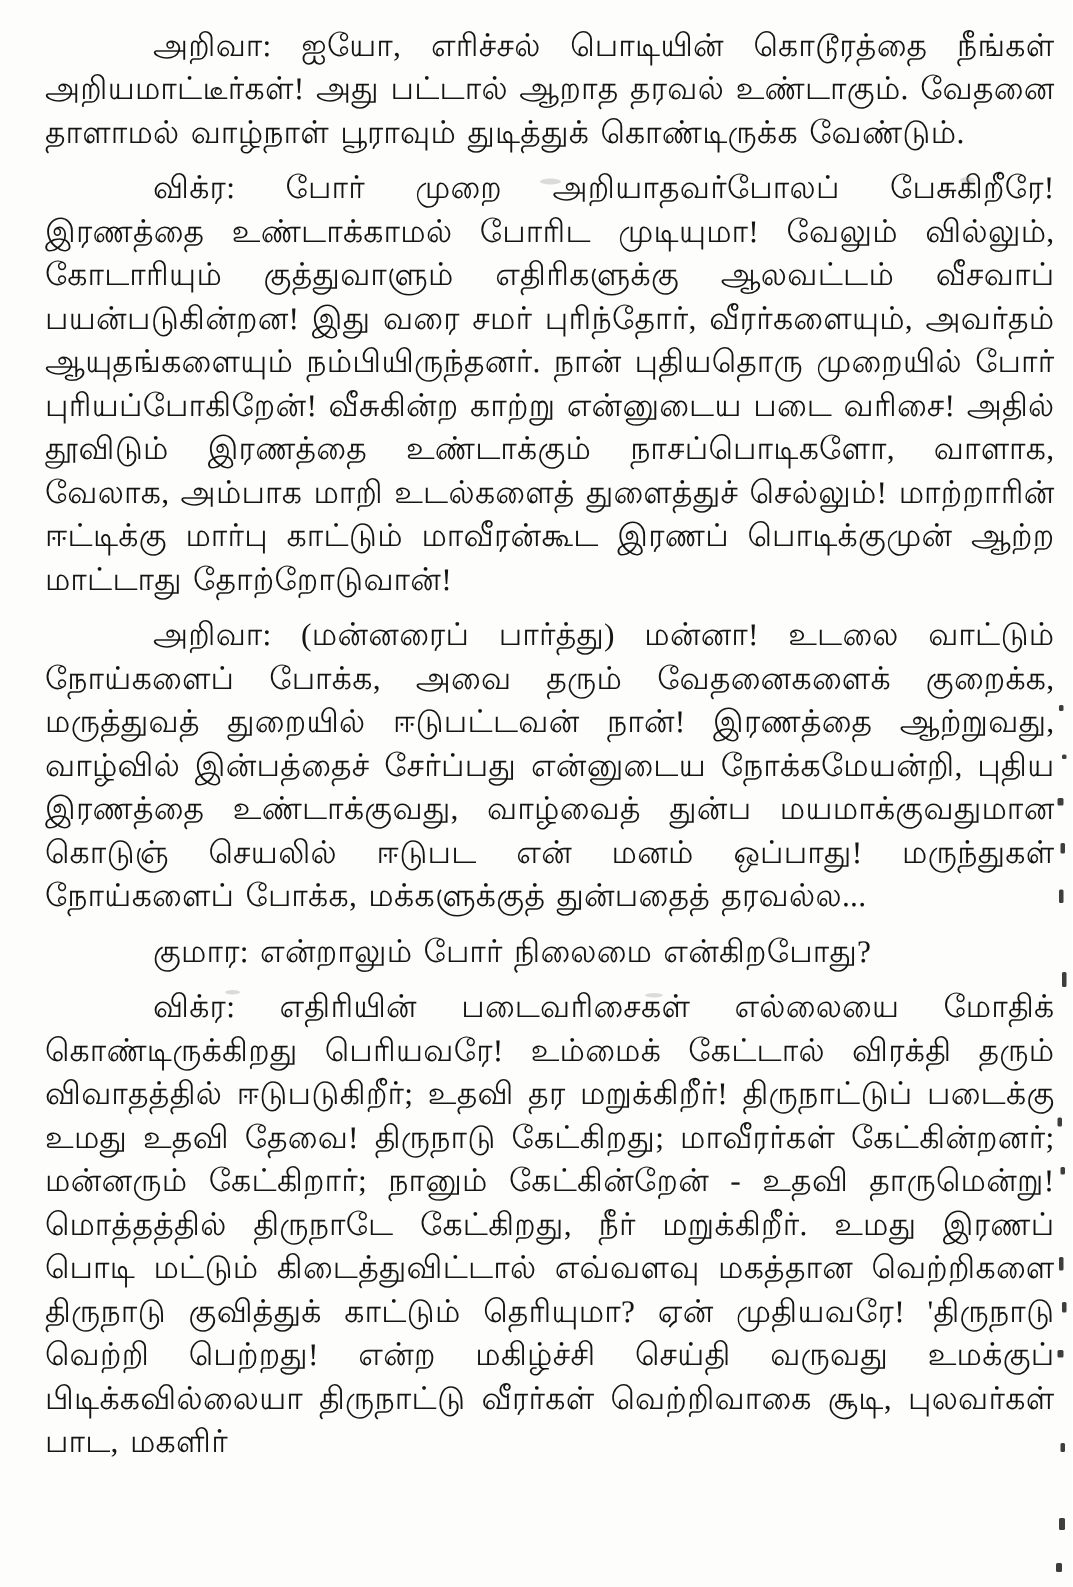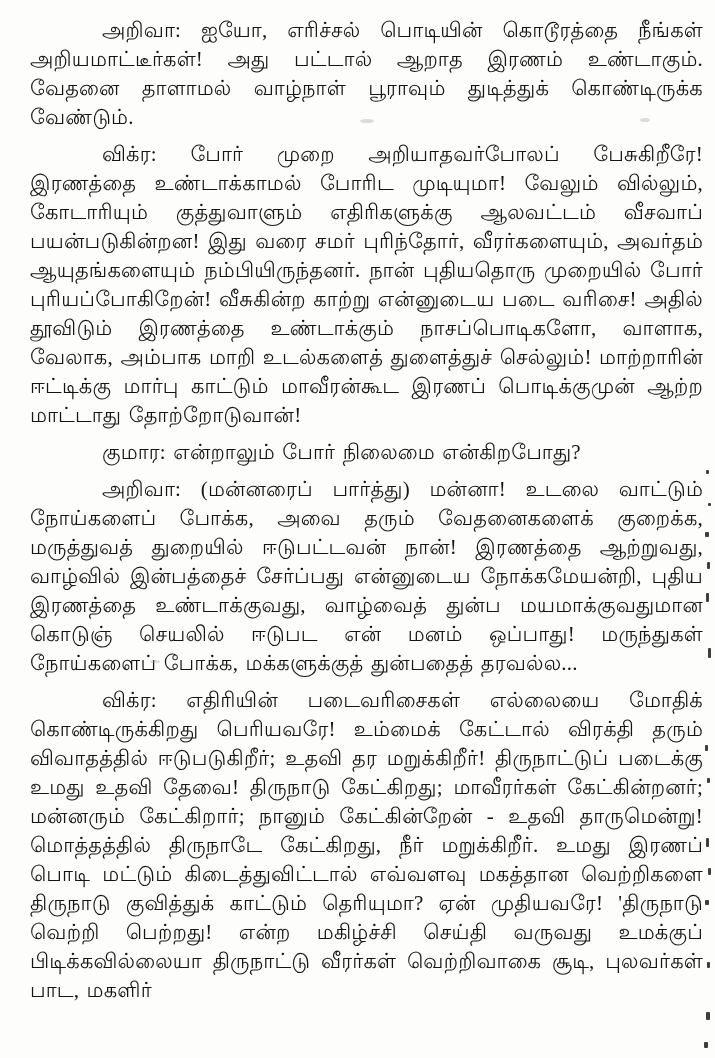--- a/index.html
+++ b/index.html
@@ -39,27 +39,27 @@
     background: #9a9a94;
     opacity: 0.35;
     border-radius: 50%;
   }
 </style>
 </head>
 <body>
 
 <div class="page">
 
-  <p class="para">அறிவா: ஐயோ, எரிச்சல் பொடியின் கொடூரத்தை நீங்கள் அறியமாட்டீர்கள்! அது பட்டால் ஆறாத இரணம் உண்டாகும். வேதனை தாளாமல் வாழ்நாள் பூராவும் துடித்துக் கொண்டிருக்க வேண்டும்.</p>
+  <p class="para">அறிவா: ஐயோ, எரிச்சல் பொடியின் கொடூரத்தை நீங்கள் அறியமாட்டீர்கள்! அது பட்டால் ஆறாத தரவல் உண்டாகும். வேதனை தாளாமல் வாழ்நாள் பூராவும் துடித்துக் கொண்டிருக்க வேண்டும்.</p>
 
   <p class="para">விக்ர: போர் முறை அறியாதவர்போலப் பேசுகிறீரே! இரணத்தை உண்டாக்காமல் போரிட முடியுமா! வேலும் வில்லும், கோடாரியும் குத்துவாளும் எதிரிகளுக்கு ஆலவட்டம் வீசவாப் பயன்படுகின்றன! இது வரை சமர் புரிந்தோர், வீரர்களையும், அவர்தம் ஆயுதங்களையும் நம்பியிருந்தனர். நான் புதியதொரு முறையில் போர் புரியப்போகிறேன்! வீசுகின்ற காற்று என்னுடைய படை வரிசை! அதில் தூவிடும் இரணத்தை உண்டாக்கும் நாசப்பொடிகளோ, வாளாக, வேலாக, அம்பாக மாறி உடல்களைத் துளைத்துச் செல்லும்! மாற்றாரின் ஈட்டிக்கு மார்பு காட்டும் மாவீரன்கூட இரணப் பொடிக்குமுன் ஆற்ற மாட்டாது தோற்றோடுவான்!</p>
 
+  <p class="para">அறிவா: (மன்னரைப் பார்த்து) மன்னா! உடலை வாட்டும் நோய்களைப் போக்க, அவை தரும் வேதனைகளைக் குறைக்க, மருத்துவத் துறையில் ஈடுபட்டவன் நான்! இரணத்தை ஆற்றுவது, வாழ்வில் இன்பத்தைச் சேர்ப்பது என்னுடைய நோக்கமேயன்றி, புதிய இரணத்தை உண்டாக்குவது, வாழ்வைத் துன்ப மயமாக்குவதுமான கொடுஞ் செயலில் ஈடுபட என் மனம் ஒப்பாது! மருந்துகள் நோய்களைப் போக்க, மக்களுக்குத் துன்பதைத் தரவல்ல...</p>
+
   <p class="para">குமார: என்றாலும் போர் நிலைமை என்கிறபோது?</p>
-
-  <p class="para">அறிவா: (மன்னரைப் பார்த்து) மன்னா! உடலை வாட்டும் நோய்களைப் போக்க, அவை தரும் வேதனைகளைக் குறைக்க, மருத்துவத் துறையில் ஈடுபட்டவன் நான்! இரணத்தை ஆற்றுவது, வாழ்வில் இன்பத்தைச் சேர்ப்பது என்னுடைய நோக்கமேயன்றி, புதிய இரணத்தை உண்டாக்குவது, வாழ்வைத் துன்ப மயமாக்குவதுமான கொடுஞ் செயலில் ஈடுபட என் மனம் ஒப்பாது! மருந்துகள் நோய்களைப் போக்க, மக்களுக்குத் துன்பதைத் தரவல்ல...</p>
 
   <p class="para">விக்ர: எதிரியின் படைவரிசைகள் எல்லையை மோதிக் கொண்டிருக்கிறது பெரியவரே! உம்மைக் கேட்டால் விரக்தி தரும் விவாதத்தில் ஈடுபடுகிறீர்; உதவி தர மறுக்கிறீர்! திருநாட்டுப் படைக்கு உமது உதவி தேவை! திருநாடு கேட்கிறது; மாவீரர்கள் கேட்கின்றனர்; மன்னரும் கேட்கிறார்; நானும் கேட்கின்றேன் - உதவி தாருமென்று! மொத்தத்தில் திருநாடே கேட்கிறது, நீர் மறுக்கிறீர். உமது இரணப் பொடி மட்டும் கிடைத்துவிட்டால் எவ்வளவு மகத்தான வெற்றிகளை திருநாடு குவித்துக் காட்டும் தெரியுமா? ஏன் முதியவரே! 'திருநாடு வெற்றி பெற்றது! என்ற மகிழ்ச்சி செய்தி வருவது உமக்குப் பிடிக்கவில்லையா திருநாட்டு வீரர்கள் வெற்றிவாகை சூடி, புலவர்கள் பாட, மகளிர்</p>
 
   <div class="artifact" style="left:706px; top:470px; width:3px; height:4px;"></div>
   <div class="artifact" style="left:708px; top:503px; width:3px; height:3px;"></div>
   <div class="artifact" style="left:705px; top:532px; width:4px; height:5px;"></div>
   <div class="artifact" style="left:707px; top:562px; width:3px; height:7px;"></div>
   <div class="artifact" style="left:706px; top:593px; width:3px; height:9px;"></div>
   <div class="artifact" style="left:708px; top:648px; width:3px; height:10px;"></div>
   <div class="artifact" style="left:705px; top:745px; width:3px; height:6px;"></div>

